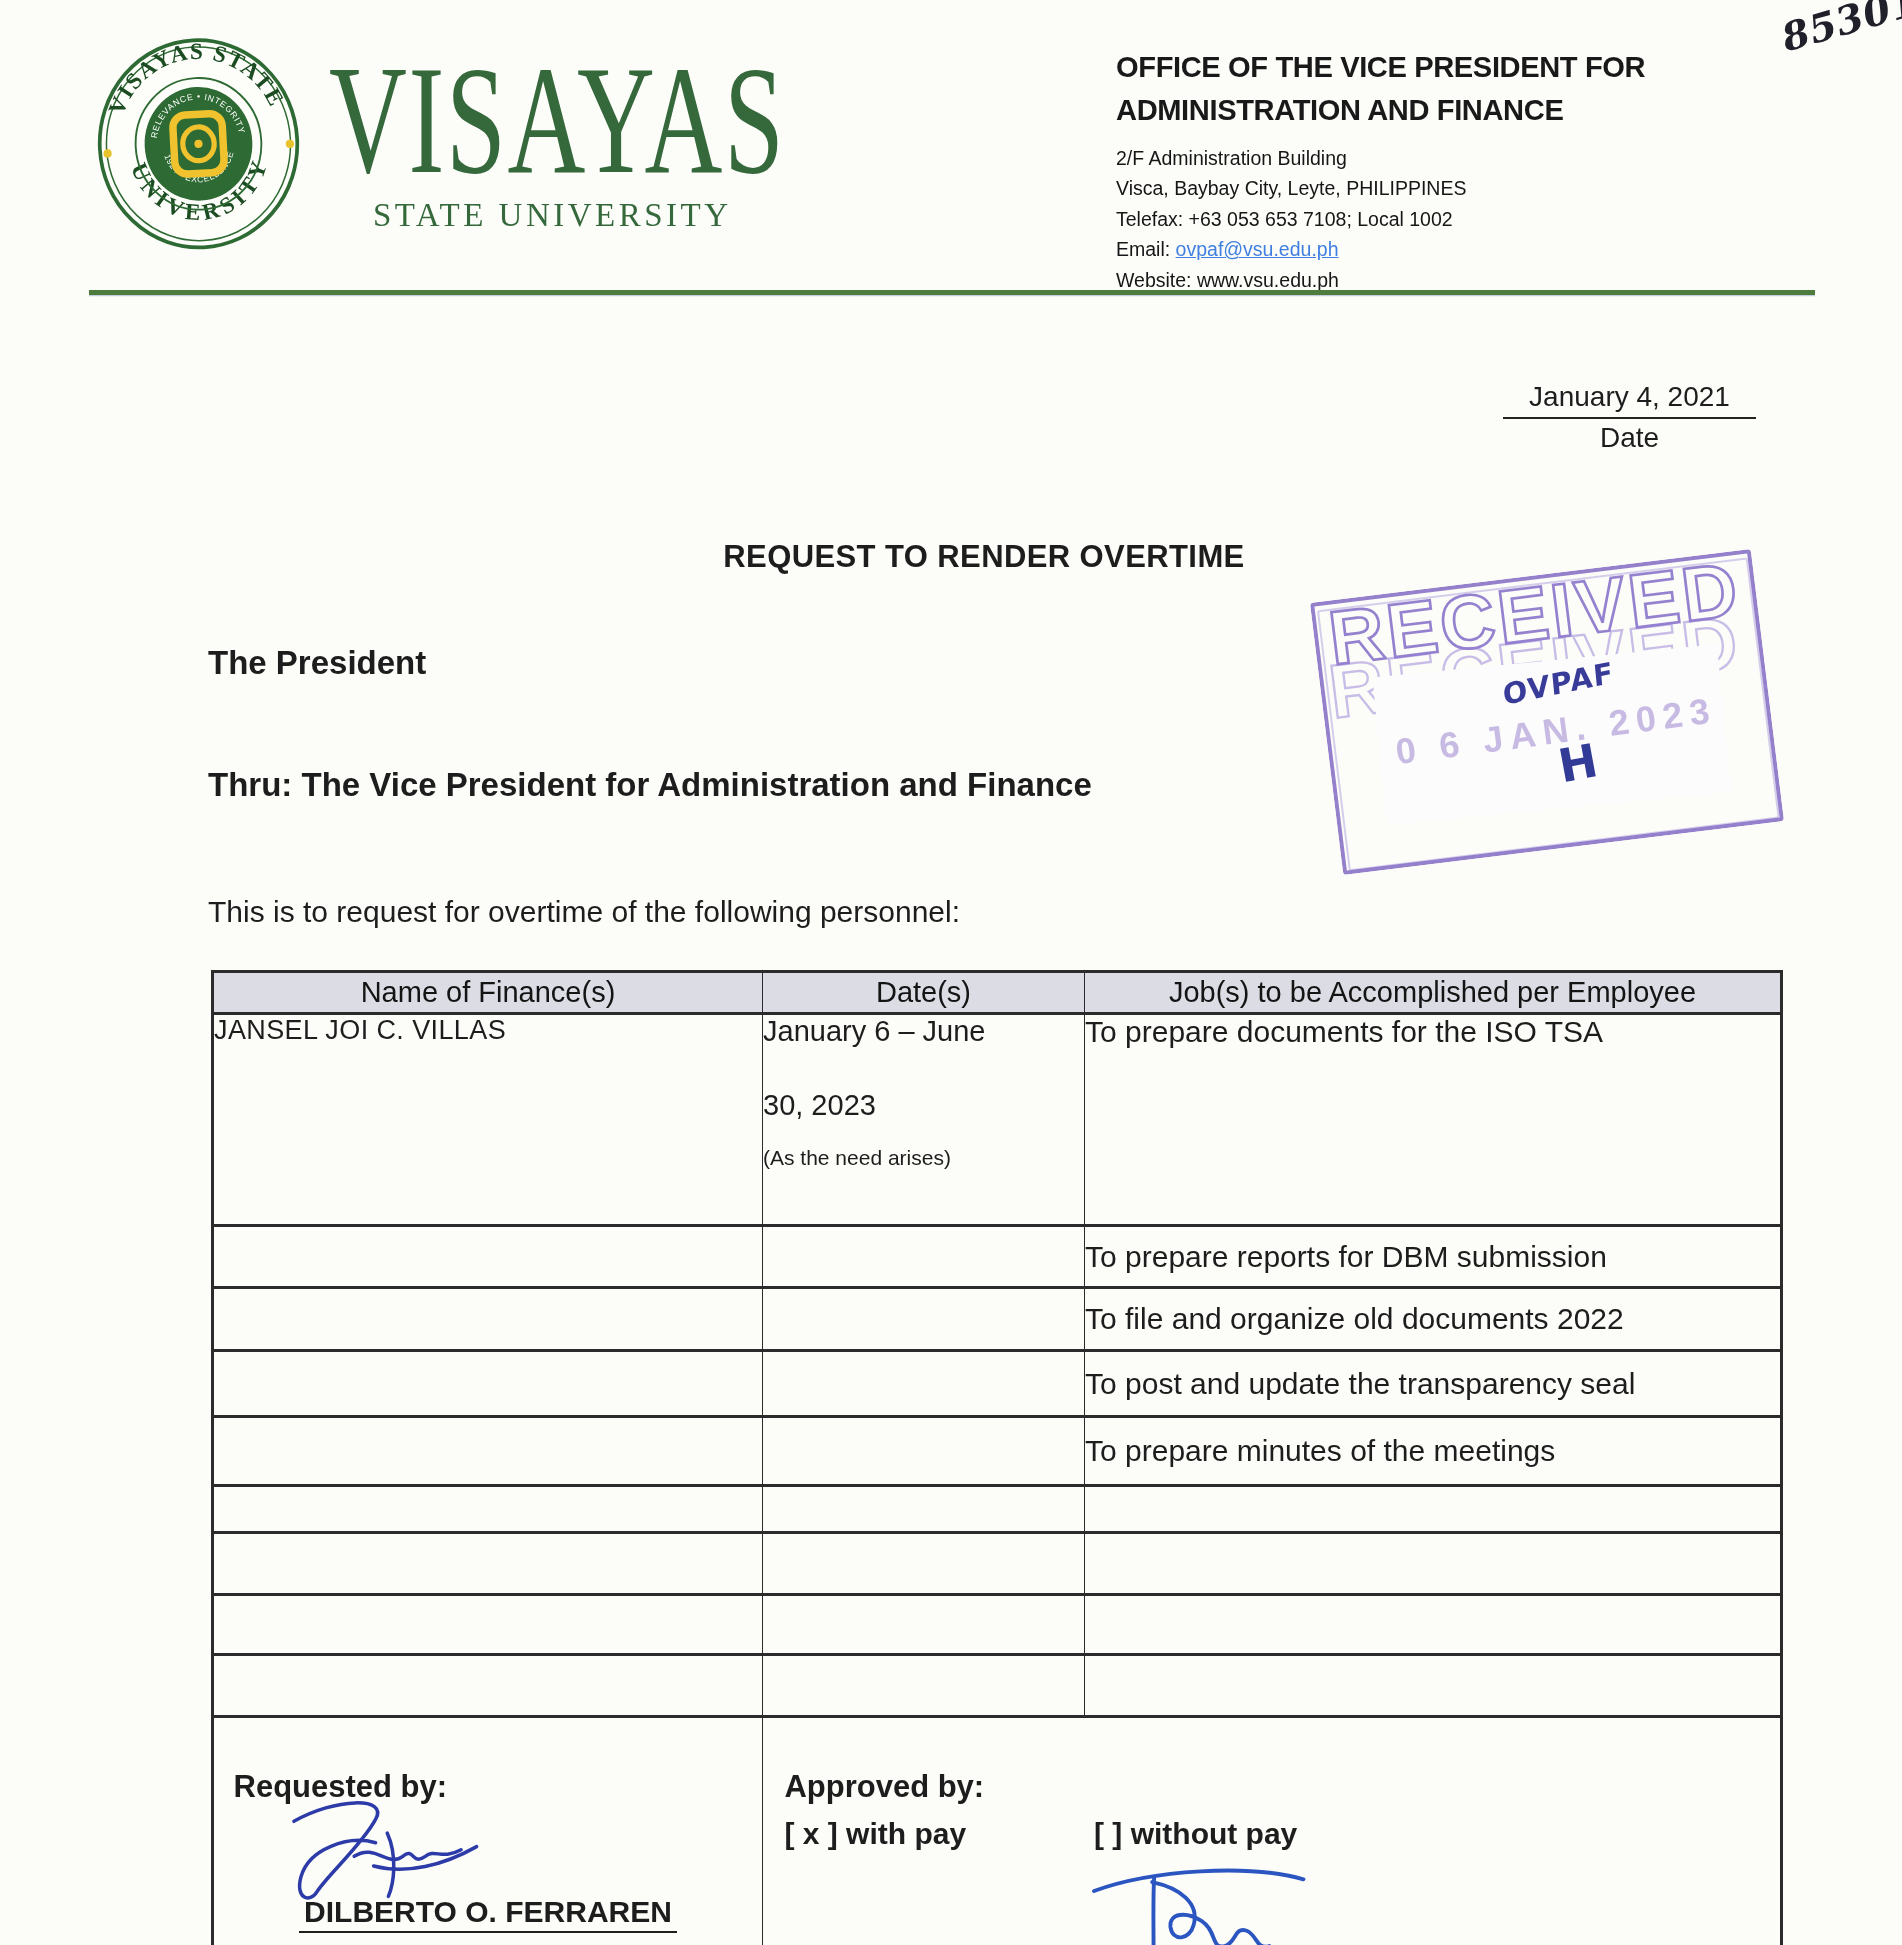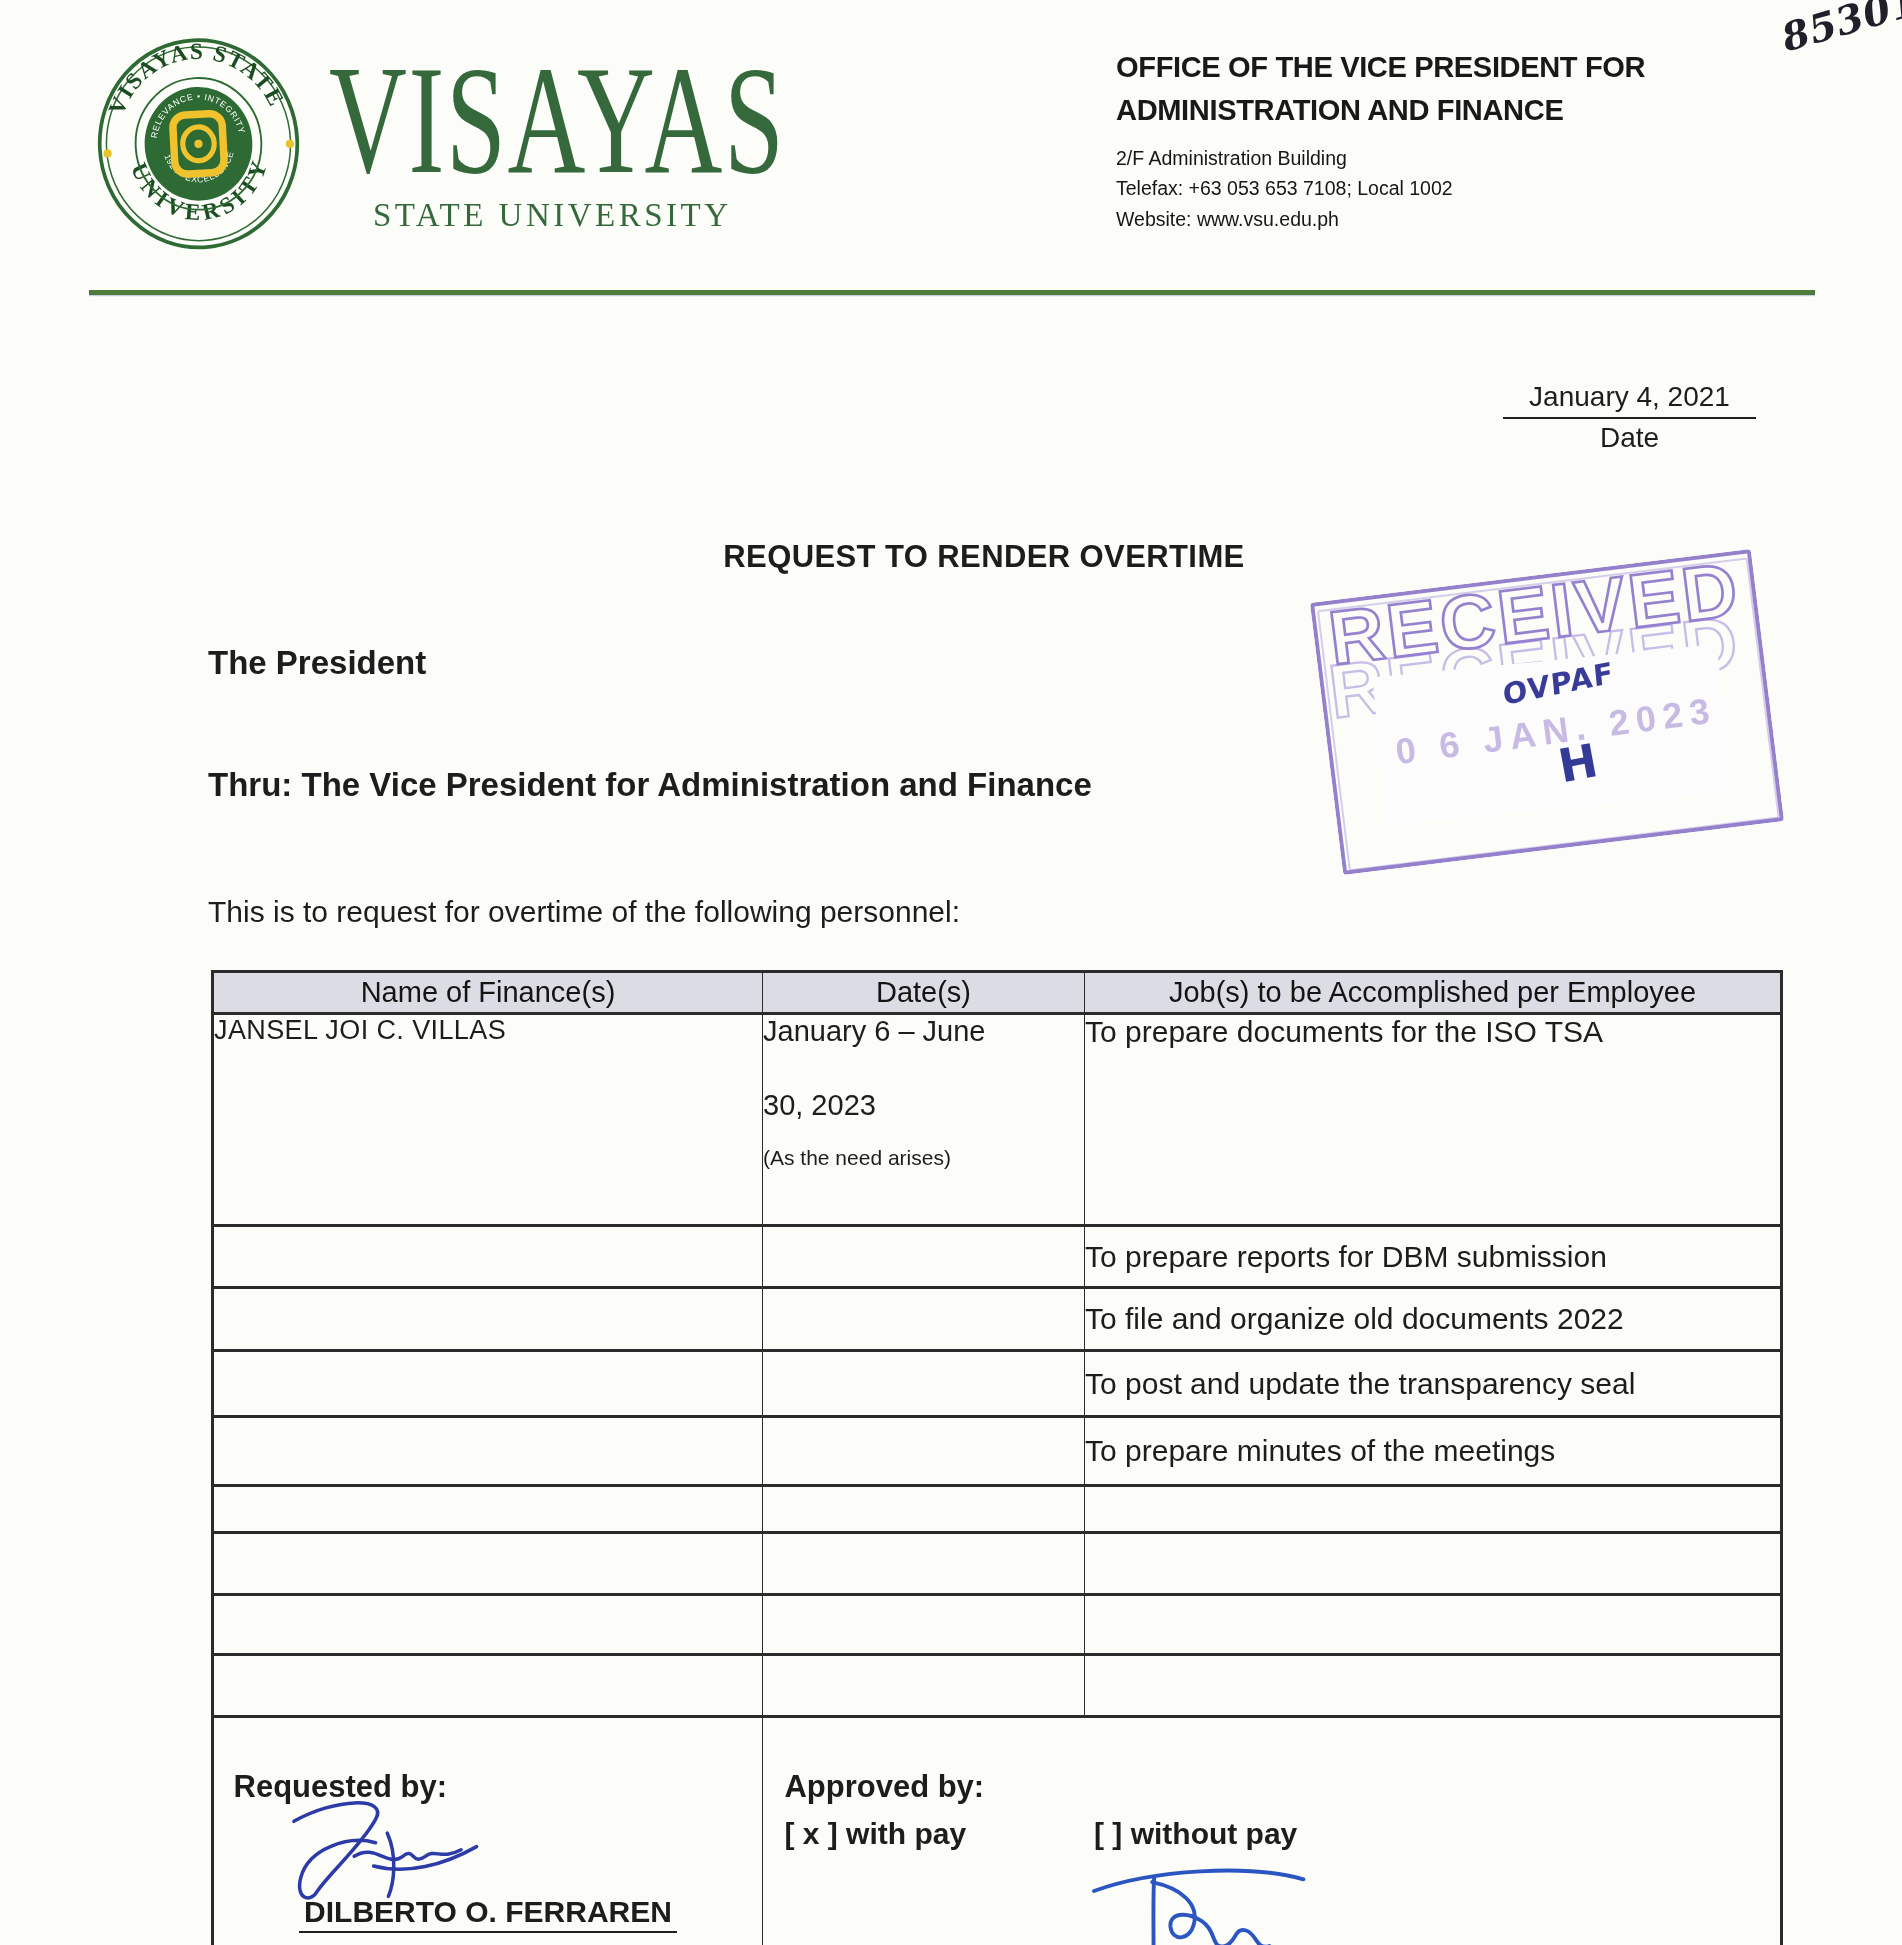--- a/index.html
+++ b/index.html
@@ -112,21 +112,26 @@
   <div class="wordmark">
     <div class="wordmark-main">VISAYAS</div>
     <div class="wordmark-sub">STATE UNIVERSITY</div>
   </div>
 
   <div class="office-block">
     <div class="office-title">OFFICE OF THE VICE PRESIDENT FOR
 ADMINISTRATION AND FINANCE</div>
     <div class="office-lines">
       <div>2/F Administration Building</div>
+      <div>Visca, Baybay City, Leyte, PHILIPPINES</div>
       <div>Telefax: +63 053 653 7108; Local 1002</div>
+      <div>
+        <span>Email:</span>
+        <span class="link">ovpaf@vsu.edu.ph</span>
+      </div>
       <div>
         <span>Website:</span>
         <span>www.vsu.edu.ph</span>
       </div>
     </div>
   </div>
 
   <div class="rule rule-top"></div>
 
   <div class="corner-code">85301</div>

